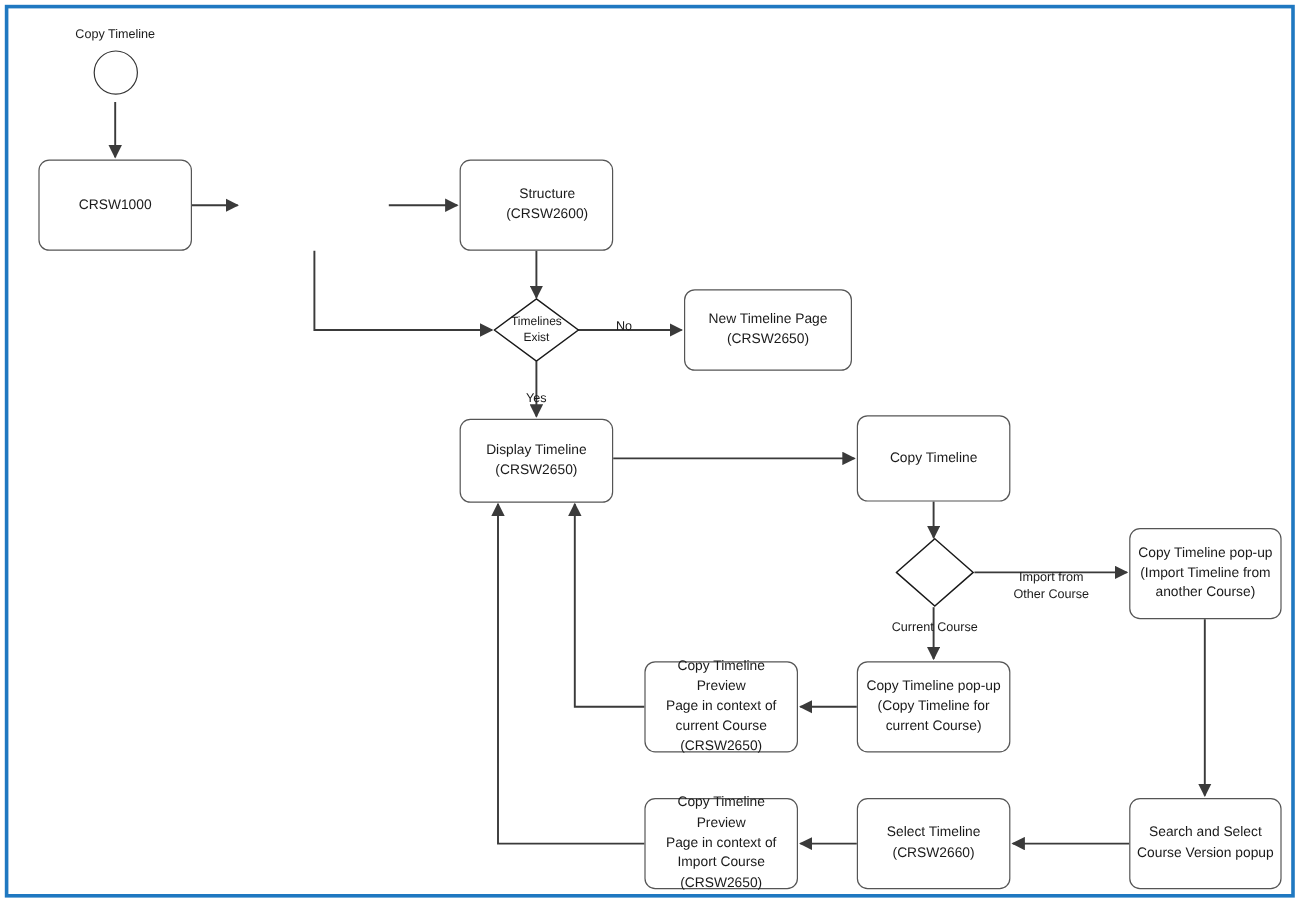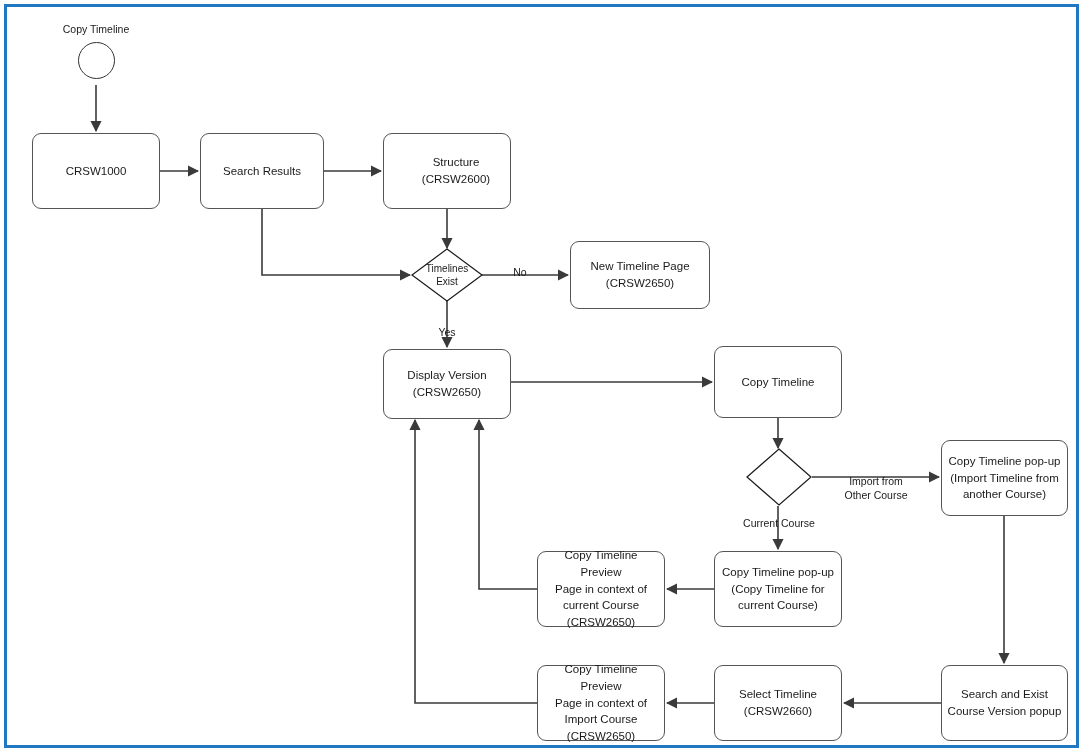--- a/index.html
+++ b/index.html
@@ -143,36 +143,33 @@
     </g>
   </svg>
 
   <div class="free-label" style="left:56px; top:23px; width:80px;">Copy Timeline</div>
   <div class="start-circle" style="left:78px; top:42px; width:37px; height:37px;"></div>
 
   <div class="node" style="left:32px; top:133px; width:128px; height:76px;">
     <span class="label">CRSW1000</span>
   </div>
 
-  <div class="node" style="left:200px; top:133px; width:124px; height:76px;">
-    <span class="label">Search Results</span>
-  </div>
 
   <div class="node" style="left:383px; top:133px; width:128px; height:76px;padding-left:23px;">
     <span class="label">Structure
 (CRSW2600)</span>
   </div>
 
   <div class="node" style="left:570px; top:241px; width:140px; height:68px;">
     <span class="label">New Timeline Page
 (CRSW2650)</span>
   </div>
 
   <div class="node" style="left:383px; top:349px; width:128px; height:70px;">
-    <span class="label">Display Version
+    <span class="label">Display Timeline
 (CRSW2650)</span>
   </div>
 
   <div class="node" style="left:714px; top:346px; width:128px; height:72px;">
     <span class="label">Copy Timeline</span>
   </div>
 
   <div class="node" style="left:941px; top:440px; width:127px; height:76px;">
     <span class="label">Copy Timeline pop-up
 (Import Timeline from
@@ -198,21 +195,21 @@
 Import Course
 (CRSW2650)</span>
   </div>
 
   <div class="node" style="left:714px; top:665px; width:128px; height:76px;">
     <span class="label">Select Timeline
 (CRSW2660)</span>
   </div>
 
   <div class="node" style="left:941px; top:665px; width:127px; height:76px;">
-    <span class="label">Search and Exist
+    <span class="label">Search and Select
 Course Version popup</span>
   </div>
 
   <div class="diamond-wrap" style="left:411px; top:248px; width:72px; height:54px;">
     <svg width="72" height="54" viewBox="0 0 72 54" xmlns="http://www.w3.org/2000/svg">
       <polygon points="36,1 71,27 36,53 1,27" fill="#ffffff" stroke="#1a1a1a" stroke-width="1.2"></polygon>
     </svg>
     <div class="diamond-text">Timelines
 Exist</div>
   </div>

